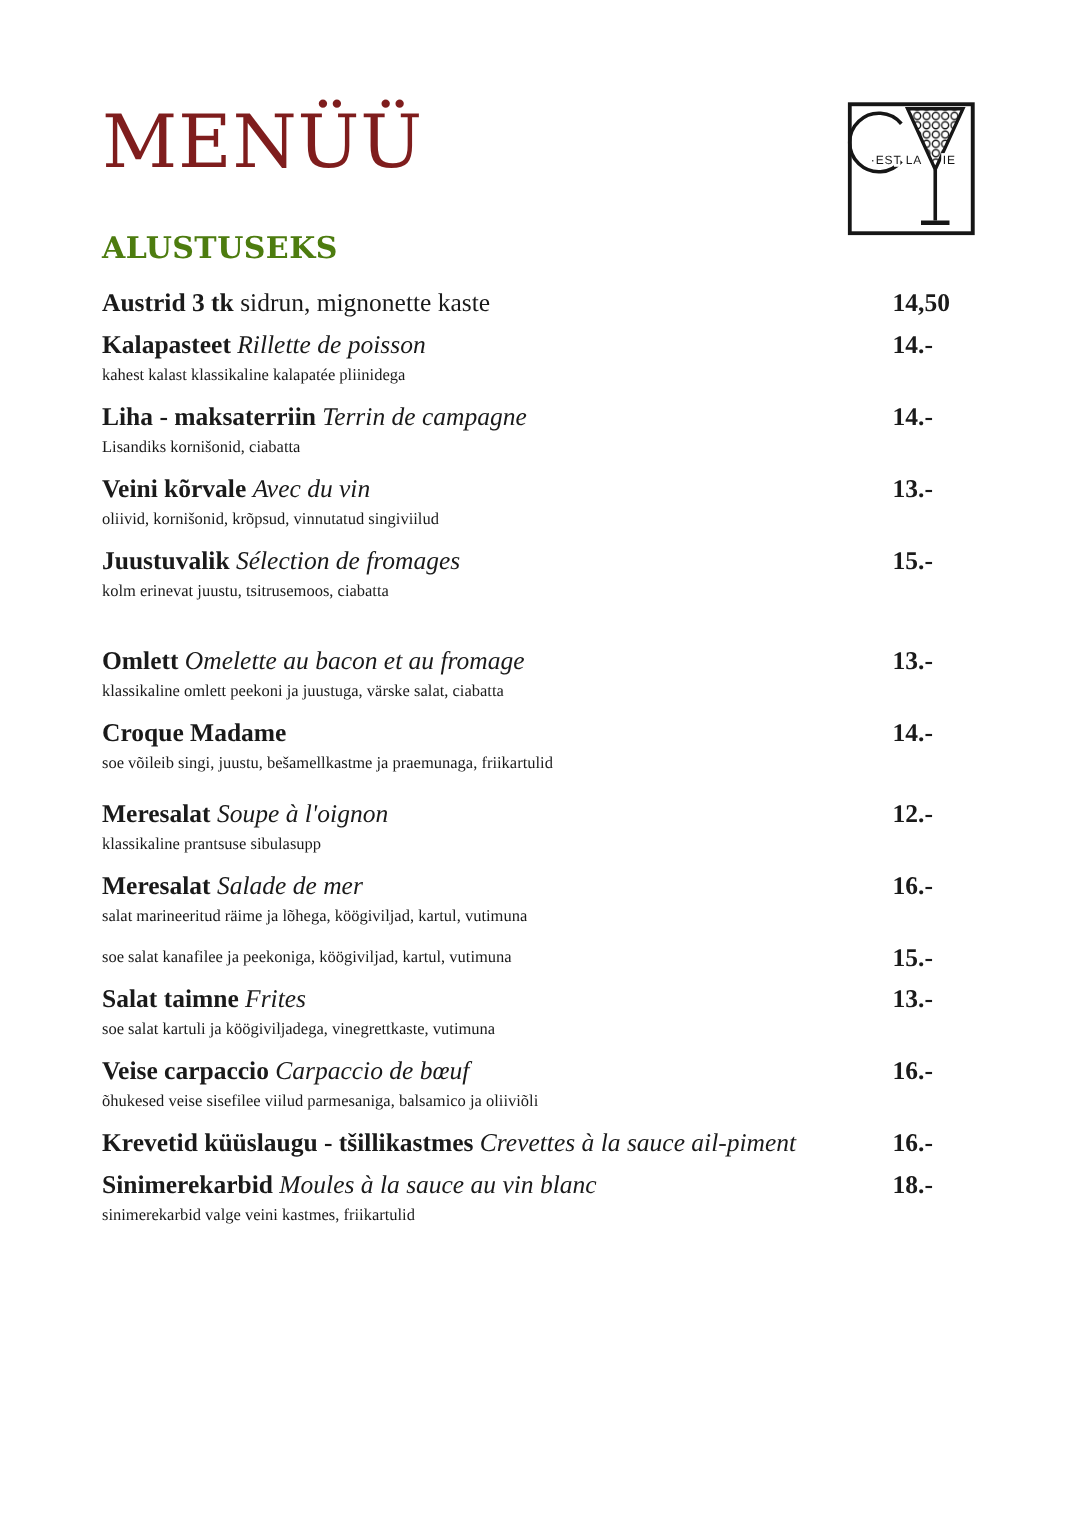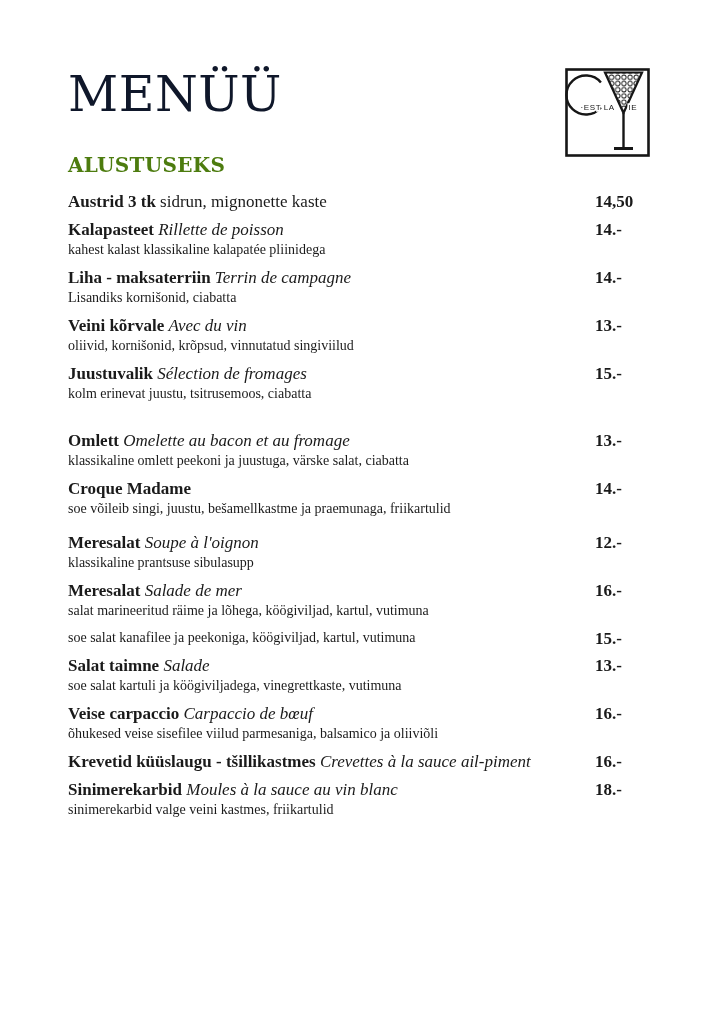--- a/index.html
+++ b/index.html
@@ -19,21 +19,21 @@
     position: absolute;
     left: 68px; right: 66px; top: 0;
   }
   .menu-title {
     margin-top: 66px;
     font-family: "DejaVu Serif", serif;
     font-weight: 400;
     font-size: 49px;
     line-height: 58px;
     letter-spacing: 0.5px;
-    color: #0f172a;
+    color: #7f1d1d;
   }
   .section-header {
     margin-top: 29px;
     font-family: "DejaVu Serif", serif;
     font-weight: 700;
     font-size: 20px;
     line-height: 24px;
     letter-spacing: 0.3px;
     color: #4d7c0f;
   }
@@ -45,21 +45,21 @@
   .gap-sm2 { margin-top: 8px; }
   .item-title {
     font-size: 17px;
     line-height: 21px;
     white-space: nowrap;
   }
   .item-name { font-weight: 700; }
   .item-subtitle { font-style: italic; }
   .item-note { font-style: normal; }
   .item-desc {
-    font-size: 14px;
+    font-size: 11px;
     line-height: 20px;
   }
   .item-subtitle:empty, .item-note:empty, .item-desc:empty { display: none; }
   .item-price {
     position: absolute;
     left: 527px; top: 0;
     font-weight: 700;
     font-size: 17px;
     line-height: 21px;
     white-space: nowrap;
@@ -198,21 +198,21 @@
       </div>
 
       <div class="menu-item">
         <div class="item-price">15.-</div>
         <div class="item-desc">soe salat kanafilee ja peekoniga, köögiviljad, kartul, vutimuna</div>
       </div>
 
       <div class="menu-item">
         <div class="item-title">
           <span class="item-name">Salat taimne</span>
-          <span class="item-subtitle">Salade</span>
+          <span class="item-subtitle">Frites</span>
           
         </div>
         <div class="item-price">13.-</div>
         <div class="item-desc">soe salat kartuli ja köögiviljadega, vinegrettkaste, vutimuna</div>
       </div>
 
       <div class="menu-item gap-sm">
         <div class="item-title">
           <span class="item-name">Veise carpaccio</span>
           <span class="item-subtitle">Carpaccio de bœuf</span>

